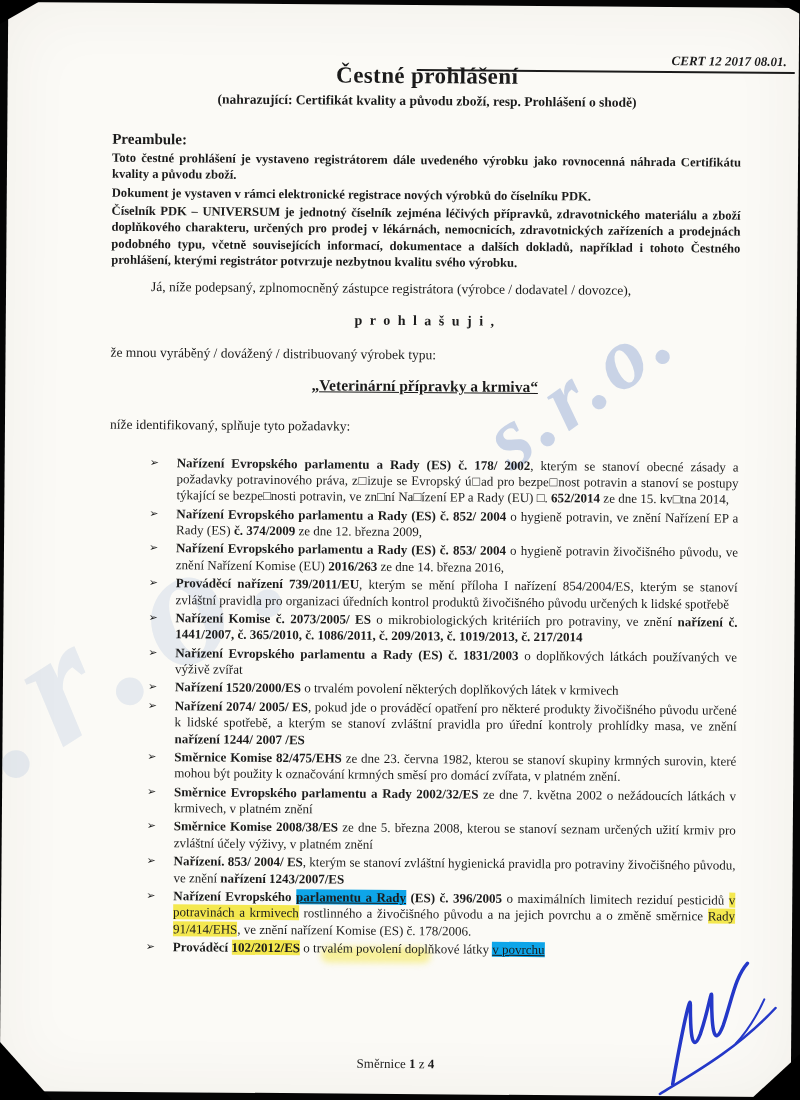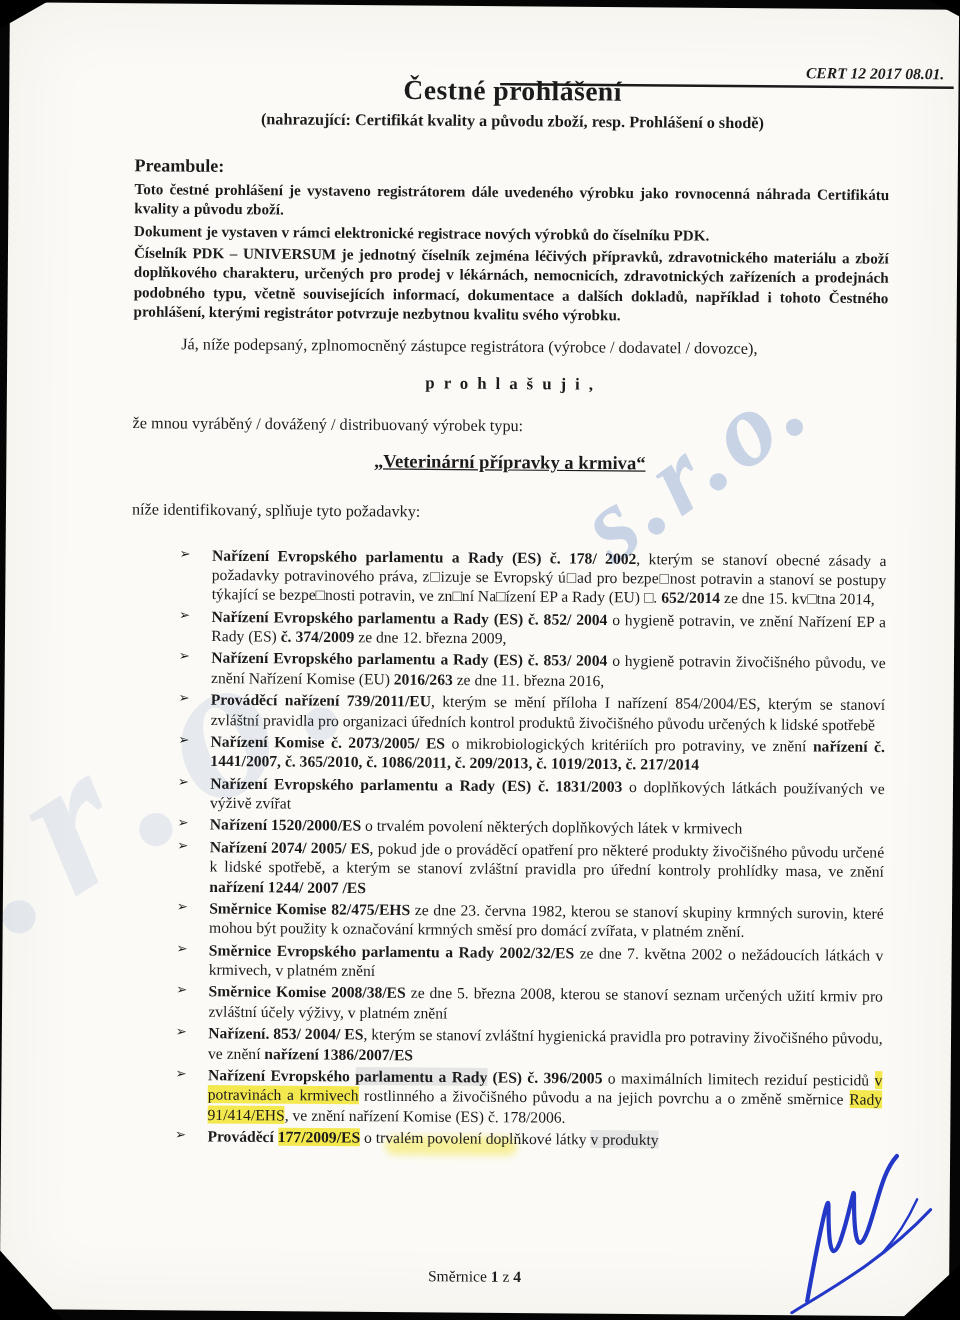--- a/index.html
+++ b/index.html
@@ -27,21 +27,21 @@
   .declare{text-align:center;font-weight:700;font-size:14px;letter-spacing:2px;margin-top:16px;}
   .product-line{margin-top:18px;font-size:13.5px;}
   .product-title{text-align:center;font-size:15.5px;font-weight:700;text-decoration:underline;margin-top:14px;}
   .req-line{margin-top:24px;font-size:13.5px;}
 
   ul.req{list-style:none;margin-top:22px;padding-left:40px;}
   ul.req li{position:relative;padding-left:27px;font-size:13px;line-height:1.26;text-align:justify;margin-bottom:2px;}
   ul.req li .marker{position:absolute;left:0;top:1px;font-size:11px;}
   .b{font-weight:700;}
   .hl{background:#f4e84f;}
-  .hl-light{background:#e5e5e5;}
+  .hl-light{background:#0ea5e9;text-decoration:underline;}
 
   .footer{position:absolute;left:0;right:0;bottom:22px;text-align:center;font-size:13px;z-index:3;}
 
   
   .wm{position:absolute;font-style:italic;font-weight:700;pointer-events:none;z-index:1;white-space:nowrap;}
   .wm-large{left:-130px;top:560px;font-size:170px;letter-spacing:18px;color:rgba(156,178,216,.22);transform:rotate(-33deg);}
   .wm-mid{left:470px;top:330px;font-size:88px;letter-spacing:6px;color:rgba(140,165,210,.45);transform:rotate(-36deg);}
 
   .signature{position:absolute;right:4px;bottom:-4px;width:150px;height:150px;z-index:6;transform:rotate(-8deg);}
 
@@ -71,32 +71,32 @@
 
     <p class="intro">Já, níže podepsaný, zplnomocněný zástupce registrátora (výrobce / dodavatel / dovozce),</p>
     <div class="declare">p r o h l a š u j i ,</div>
     <p class="product-line">že mnou vyráběný / dovážený / distribuovaný výrobek typu:</p>
     <div class="product-title">„Veterinární přípravky a krmiva“</div>
     <p class="req-line">níže identifikovaný, splňuje tyto požadavky:</p>
 
     <ul class="req" id="req-list">
         <li><span class="marker">➢</span><span class="b">Nařízení Evropského parlamentu a Rady (ES) č. 178/ 2002</span><span>, kterým se stanoví obecné zásady a požadavky potravinového práva, z□izuje se Evropský ú□ad pro bezpe□nost potravin a stanoví se postupy týkající se bezpe□nosti potravin, ve zn□ní Na□ízení EP a Rady (EU) □. </span><span class="b">652/2014</span><span> ze dne 15. kv□tna 2014,</span></li>
         <li><span class="marker">➢</span><span class="b">Nařízení Evropského parlamentu a Rady (ES) č. 852/ 2004</span><span> o hygieně potravin, ve znění Nařízení EP a Rady (ES) </span><span class="b">č. 374/2009</span><span> ze dne 12. března 2009,</span></li>
-        <li><span class="marker">➢</span><span class="b">Nařízení Evropského parlamentu a Rady (ES) č. 853/ 2004</span><span> o hygieně potravin živočišného původu, ve znění Nařízení Komise (EU) </span><span class="b">2016/263</span><span> ze dne 11. března 2016,</span></li>
+        <li><span class="marker">➢</span><span class="b">Nařízení Evropského parlamentu a Rady (ES) č. 853/ 2004</span><span> o hygieně potravin živočišného původu, ve znění Nařízení Komise (EU) </span><span class="b">2016/263</span><span> ze dne 14. března 2016,</span></li>
         <li><span class="marker">➢</span><span class="b">Prováděcí nařízení 739/2011/EU</span><span>, kterým se mění příloha I nařízení 854/2004/ES, kterým se stanoví zvláštní pravidla pro organizaci úředních kontrol produktů živočišného původu určených k lidské spotřebě</span></li>
         <li><span class="marker">➢</span><span class="b">Nařízení Komise č. 2073/2005/ ES</span><span> o mikrobiologických kritériích pro potraviny, ve znění </span><span class="b">nařízení č. 1441/2007, č. 365/2010, č. 1086/2011, č. 209/2013, č. 1019/2013, č. 217/2014</span></li>
         <li><span class="marker">➢</span><span class="b">Nařízení Evropského parlamentu a Rady (ES) č. 1831/2003</span><span> o doplňkových látkách používaných ve výživě zvířat</span></li>
         <li><span class="marker">➢</span><span class="b">Nařízení 1520/2000/ES</span><span> o trvalém povolení některých doplňkových látek v krmivech</span></li>
         <li><span class="marker">➢</span><span class="b">Nařízení 2074/ 2005/ ES</span><span>, pokud jde o prováděcí opatření pro některé produkty živočišného původu určené k lidské spotřebě, a kterým se stanoví zvláštní pravidla pro úřední kontroly prohlídky masa, ve znění </span><span class="b">nařízení 1244/ 2007 /ES</span></li>
         <li><span class="marker">➢</span><span class="b">Směrnice Komise 82/475/EHS</span><span> ze dne 23. června 1982, kterou se stanoví skupiny krmných surovin, které mohou být použity k označování krmných směsí pro domácí zvířata, v platném znění.</span></li>
         <li><span class="marker">➢</span><span class="b">Směrnice Evropského parlamentu a Rady 2002/32/ES</span><span> ze dne 7. května 2002 o nežádoucích látkách v krmivech, v platném znění</span></li>
         <li><span class="marker">➢</span><span class="b">Směrnice Komise 2008/38/ES</span><span> ze dne 5. března 2008, kterou se stanoví seznam určených užití krmiv pro zvláštní účely výživy, v platném znění</span></li>
-        <li><span class="marker">➢</span><span class="b">Nařízení. 853/ 2004/ ES</span><span>, kterým se stanoví zvláštní hygienická pravidla pro potraviny živočišného původu, ve znění </span><span class="b">nařízení 1386/2007/ES</span></li>
+        <li><span class="marker">➢</span><span class="b">Nařízení. 853/ 2004/ ES</span><span>, kterým se stanoví zvláštní hygienická pravidla pro potraviny živočišného původu, ve znění </span><span class="b">nařízení 1243/2007/ES</span></li>
         <li><span class="marker">➢</span><span class="b">Nařízení Evropského </span><span class="b hl-light">parlamentu a Rady</span><span class="b"> (ES) č. 396/2005</span><span> o maximálních limitech reziduí pesticidů </span><span class="hl">v potravinách a krmivech</span><span> rostlinného a živočišného původu a na jejich povrchu a o změně směrnice </span><span class="hl">Rady 91/414/EHS</span><span>, ve znění nařízení Komise (ES) č. 178/2006.</span></li>
-        <li><span class="marker">➢</span><span class="b">Prováděcí </span><span class="b hl">177/2009/ES</span><span> o trvalém povolení doplňkové látky </span><span class="hl-light">v produkty</span></li>
+        <li><span class="marker">➢</span><span class="b">Prováděcí </span><span class="b hl">102/2012/ES</span><span> o trvalém povolení doplňkové látky </span><span class="hl-light">v povrchu</span></li>
       </ul>
   </div>
 
   <div class="footer">
     <span>Směrnice </span><span class="b">1</span><span> z </span><span class="b">4</span>
   </div>
 
   <svg class="signature" viewBox="0 0 150 150">
     <g fill="none" stroke="#2438c8" stroke-width="3.5" stroke-linecap="round">
       <path d="M28 128 C 44 78, 58 38, 56 52 C 53 74, 50 104, 62 82 C 74 58, 80 34, 78 48 C 75 70, 72 102, 86 76 C 98 52, 104 30, 118 18"></path>

